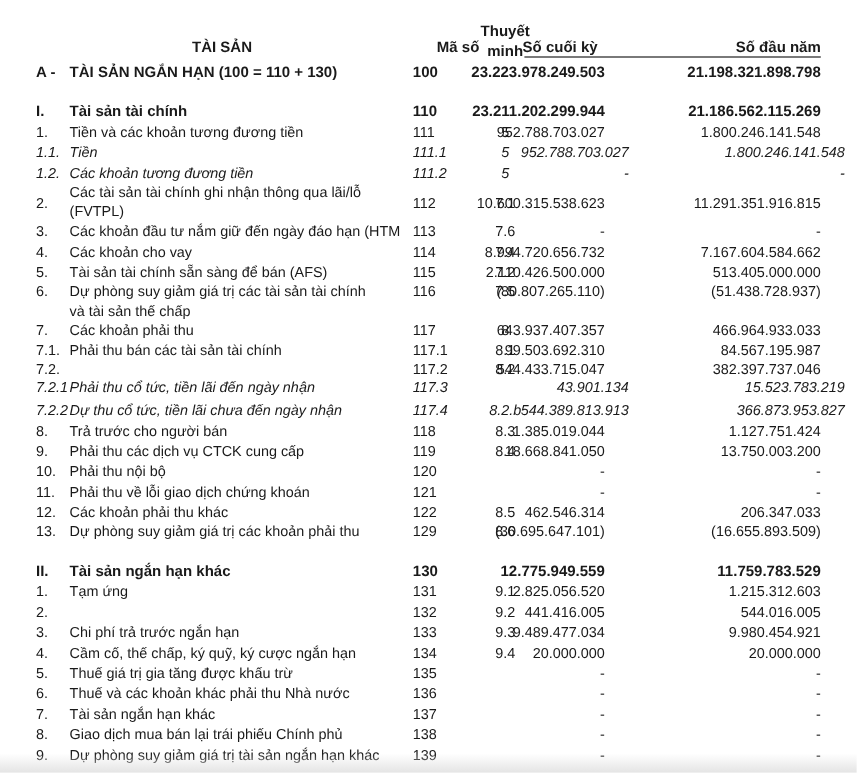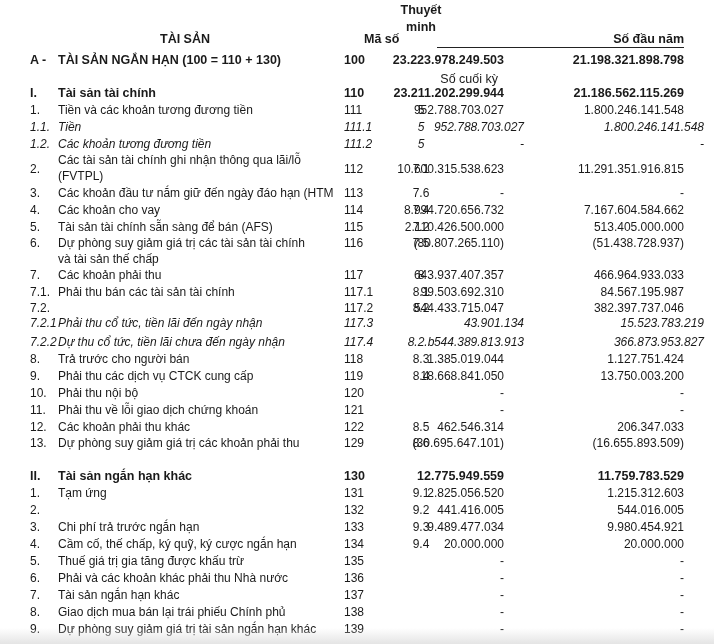--- a/index.html
+++ b/index.html
@@ -6,22 +6,22 @@
   body {
     width: 714px; height: 644px; overflow: hidden;
     font-family: "Liberation Sans", sans-serif;
     color: #1a1a1a; font-size: 12px;
     position: relative;
   }
   .doc { position: absolute; left: 0; top: 0; width: 714px; }
   .hdr { position: absolute; top: 0; left: 0; width: 714px; height: 52px; }
   .hdr .h-assets { position: absolute; left: 160px; top: 32px; font-weight: bold; font-size: 12.5px; }
   .hdr .h-code { position: absolute; left: 348px; top: 32px; font-weight: bold; font-size: 12.5px; padding-left: 16px; }
-  .hdr .h-note { position: absolute; left: 396px; top: 2px; width: 50px; text-align: center; font-weight: bold; font-size: 12.5px; line-height: 17px; }
-  .hdr .h-end { position: absolute; right: 216px; top: 32px; font-weight: normal; font-size: 12.5px; margin-top: 40px; }
+  .hdr .h-note { position: absolute; left: 396px; top: 18px; width: 50px; text-align: center; font-weight: bold; font-size: 12.5px; line-height: 17px; }
+  .hdr .h-end { position: absolute; right: 216px; top: 32px; font-weight: bold; font-size: 12.5px; }
   .hdr .h-begin { position: absolute; right: 30px; top: 32px; font-weight: bold; font-size: 12.5px; }
   .hdr .underline { position: absolute; left: 437px; right: 30px; top: 47px; border-top: 1.4px solid #222; }
 
   .row { position: absolute; left: 0; width: 714px; height: 17px; line-height: 17px; white-space: nowrap; }
   .row .num { position: absolute; left: 30px; }
   .row .label { position: absolute; left: 58px; }
   .row .code { position: absolute; left: 344px; }
   .row .note { position: absolute; left: 396px; width: 50px; text-align: center; }
   .row .v1 { position: absolute; right: 210px; text-align: right; }
   .row .v2 { position: absolute; right: 30px; text-align: right; }
@@ -256,21 +256,21 @@
       <div class="row" style="top: 553px;">
         <span class="num">5.</span>
         <span class="label">Thuế giá trị gia tăng được khấu trừ</span>
         <span class="code">135</span>
         <span class="note"></span>
         <span class="v1">-</span>
         <span class="v2">-</span>
       </div>
       <div class="row" style="top: 570px;">
         <span class="num">6.</span>
-        <span class="label">Phải và các khoản khác phải thu Nhà nước</span>
+        <span class="label">Thuế và các khoản khác phải thu Nhà nước</span>
         <span class="code">136</span>
         <span class="note"></span>
         <span class="v1">-</span>
         <span class="v2">-</span>
       </div>
       <div class="row" style="top: 587px;">
         <span class="num">7.</span>
         <span class="label">Tài sản ngắn hạn khác</span>
         <span class="code">137</span>
         <span class="note"></span>

